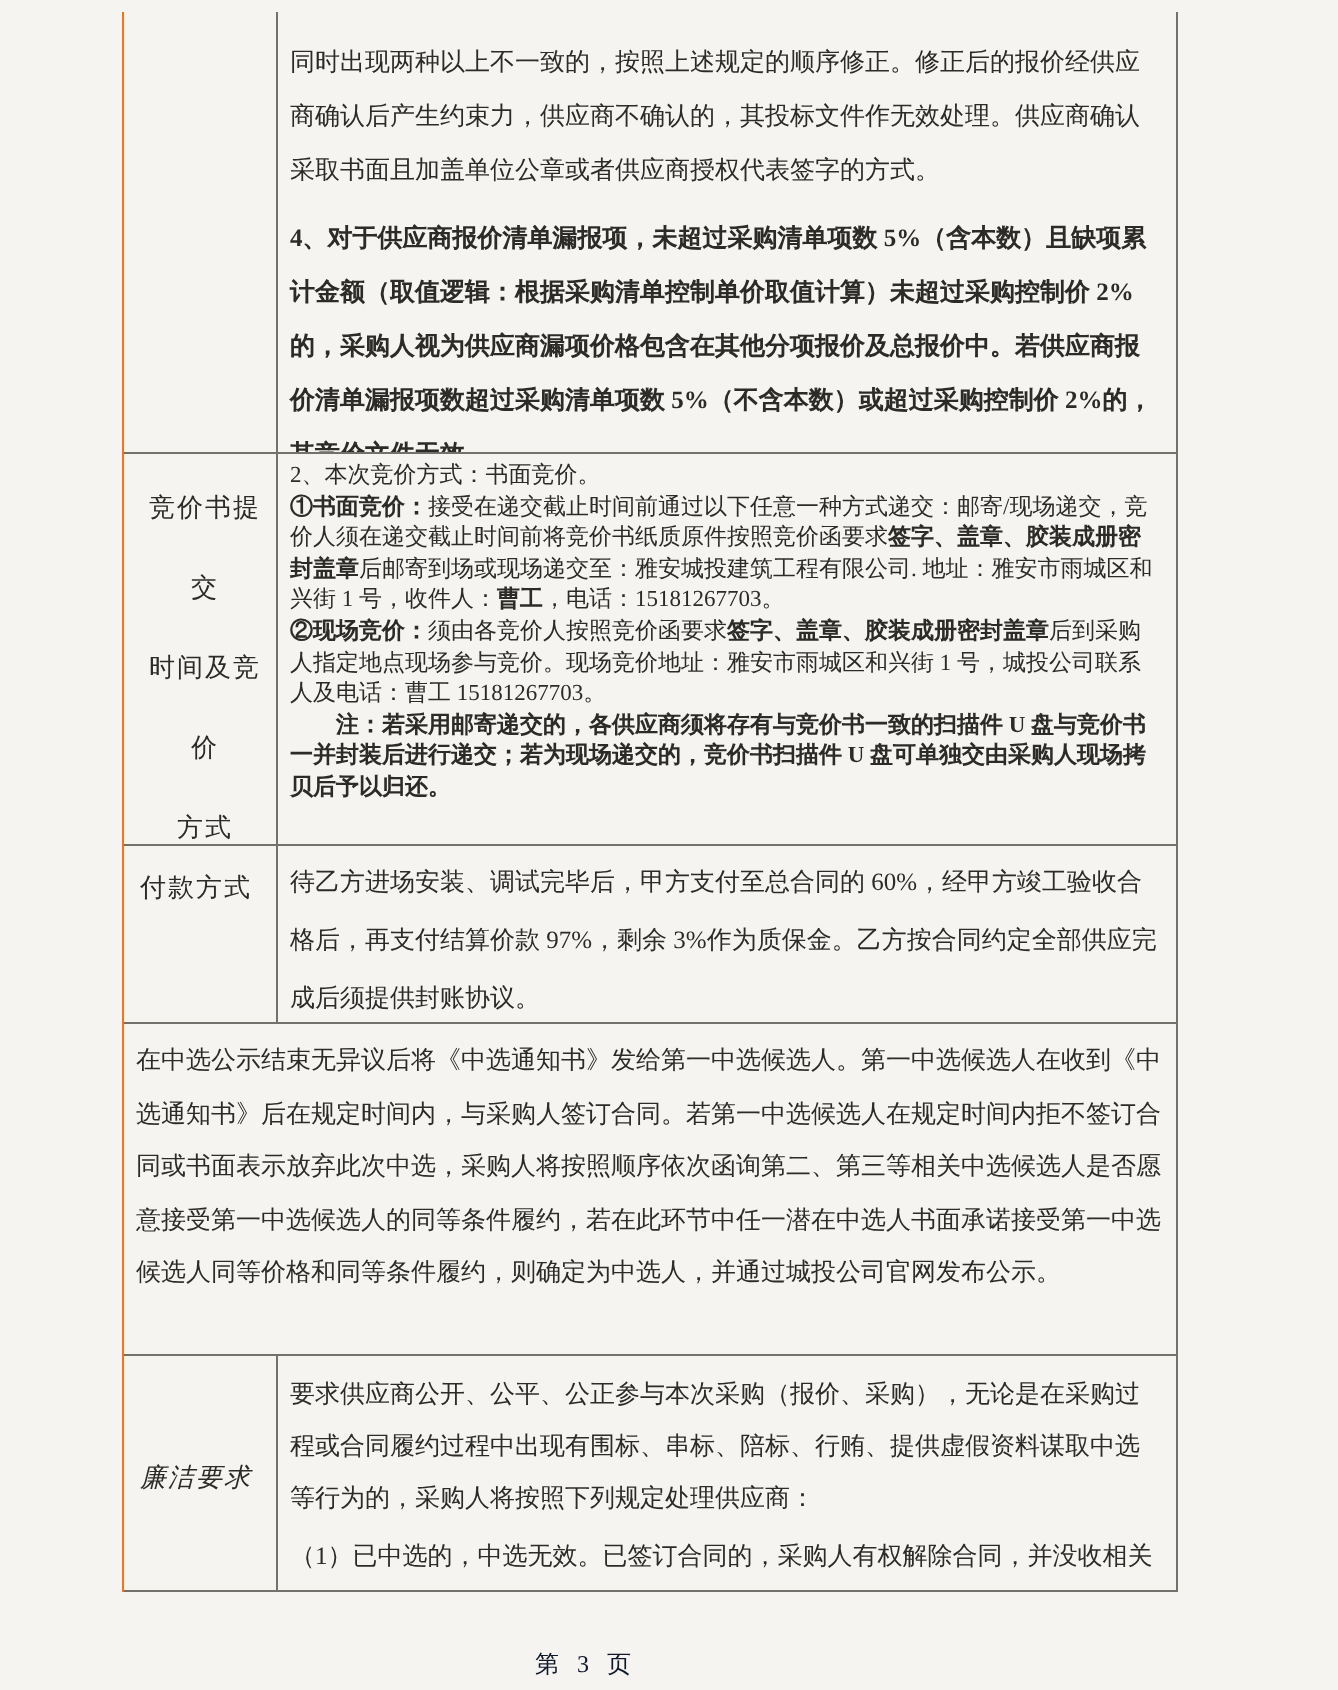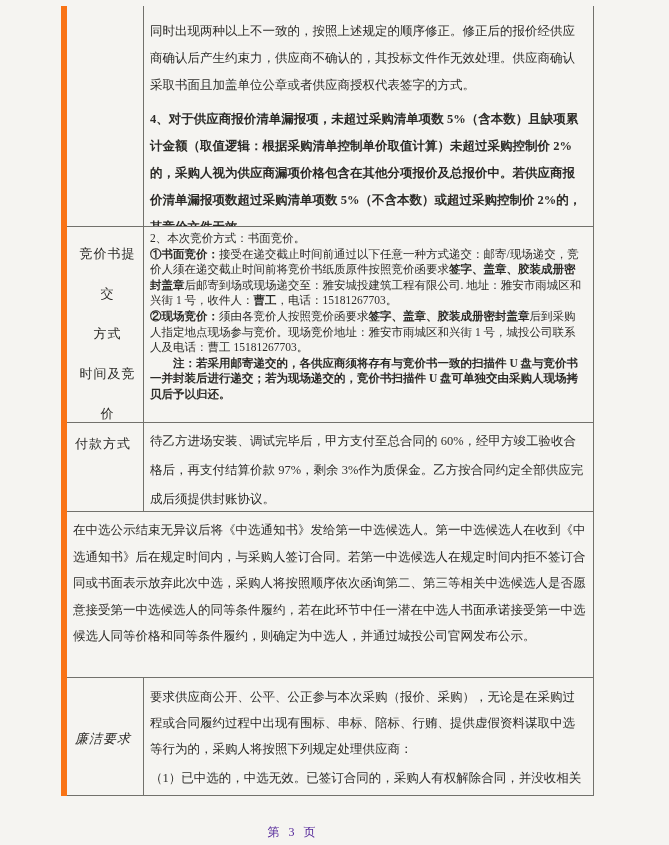--- a/index.html
+++ b/index.html
@@ -4,21 +4,21 @@
 <style>
   html,body{margin:0;padding:0;}
   body{
     width:669px;height:845px;position:relative;overflow:hidden;
     background:#f5f4f1;
     font-family:"Liberation Serif","DejaVu Serif",serif;
     color:#2c2b28;
   }
   .doc-table{
     position:absolute;left:61px;top:6px;width:526px;
-    border-left:6px solid #f97316;border-right:1px solid #72716c;
+    border-left:1px solid #f97316;border-right:1px solid #72716c;
     background:transparent;
   }
   .row{display:flex;border-bottom:1px solid #72716c;box-sizing:border-box;overflow:hidden;}
   .label-cell{
     width:77px;box-sizing:border-box;flex:0 0 77px;
     border-right:1px solid #72716c;
     font-size:13px;letter-spacing:1px;
     padding:10px 3px 0 8px;
   }
   .content-cell{
@@ -48,39 +48,39 @@
   .row[data-row="contract"] .label-cell{padding-top:9px;}
   .row[data-row="contract"] .content-cell{font-size:12.5px;line-height:26.5px;padding-top:5px;}
 
   .row[data-row="integrity"]{height:118px;}
   .row[data-row="integrity"] .label-cell{padding-top:52px;font-style:italic;}
   .row[data-row="integrity"] .content-cell{font-size:12.5px;line-height:26px;padding-top:6px;}
   .row[data-row="integrity"] p + p{margin-top:3px;}
 
   .page-footer{
     position:absolute;top:824px;left:0;width:586px;
-    text-align:center;font-size:12px;letter-spacing:3px;color:#4c1d95;
+    text-align:center;font-size:12px;letter-spacing:3px;color:#0f172a;
   }
 </style>
 </head>
 <body>
 
 <div class="doc-table">
     <div class="row" data-row="correction">
       <div class="label-cell"></div>
       <div class="content-cell">
         <p><span>同时出现两种以上不一致的，按照上述规定的顺序修正。修正后的报价经供应商确认后产生约束力，供应商不确认的，其投标文件作无效处理。供应商确认采取书面且加盖单位公章或者供应商授权代表签字的方式。</span></p>
         <p><span class="b">4、对于供应商报价清单漏报项，未超过采购清单项数 5%（含本数）且缺项累计金额（取值逻辑：根据采购清单控制单价取值计算）未超过采购控制价 2%的，采购人视为供应商漏项价格包含在其他分项报价及总报价中。若供应商报价清单漏报项数超过采购清单项数 5%（不含本数）或超过采购控制价 2%的，其竞价文件无效。</span></p>
       </div>
     </div>
     <div class="row" data-row="submission">
       <div class="label-cell">
         <div>竞价书提交</div>
+        <div>时间及竞价</div>
         <div>方式</div>
-        <div>时间及竞价</div>
       </div>
       <div class="content-cell">
         <p><span>2、本次竞价方式：</span><span class="u">书面竞价</span><span>。</span></p>
         <p><span class="b">①书面竞价：</span><span>接受在递交截止时间前通过以下任意一种方式递交：</span><span class="u">邮寄/现场递交</span><span>，竞价人须在递交截止时间前将竞价书纸质原件按照竞价函要求</span><span class="b">签字、盖章、胶装成册密封盖章</span><span>后邮寄到场或现场递交至：雅安城投建筑工程有限公司. 地址：雅安市雨城区和兴街 1 号，收件人：</span><span class="b u">曹工</span><span>，电话：</span><span class="u">15181267703</span><span>。</span></p>
         <p><span class="b">②现场竞价：</span><span>须由各竞价人按照竞价函要求</span><span class="b">签字、盖章、胶装成册密封盖章</span><span>后到采购人指定地点现场参与竞价。现场竞价地址：雅安市雨城区和兴街 1 号，城投公司联系人及电话：</span><span class="u">曹工 15181267703。</span></p>
         <p class="note"><span>注：若采用邮寄递交的，各供应商须将存有与竞价书一致的扫描件 U 盘与竞价书一并封装后进行递交；若为现场递交的，竞价书扫描件 U 盘可单独交由采购人现场拷贝后予以归还。</span></p>
       </div>
     </div>
     <div class="row" data-row="payment">
       <div class="label-cell">

